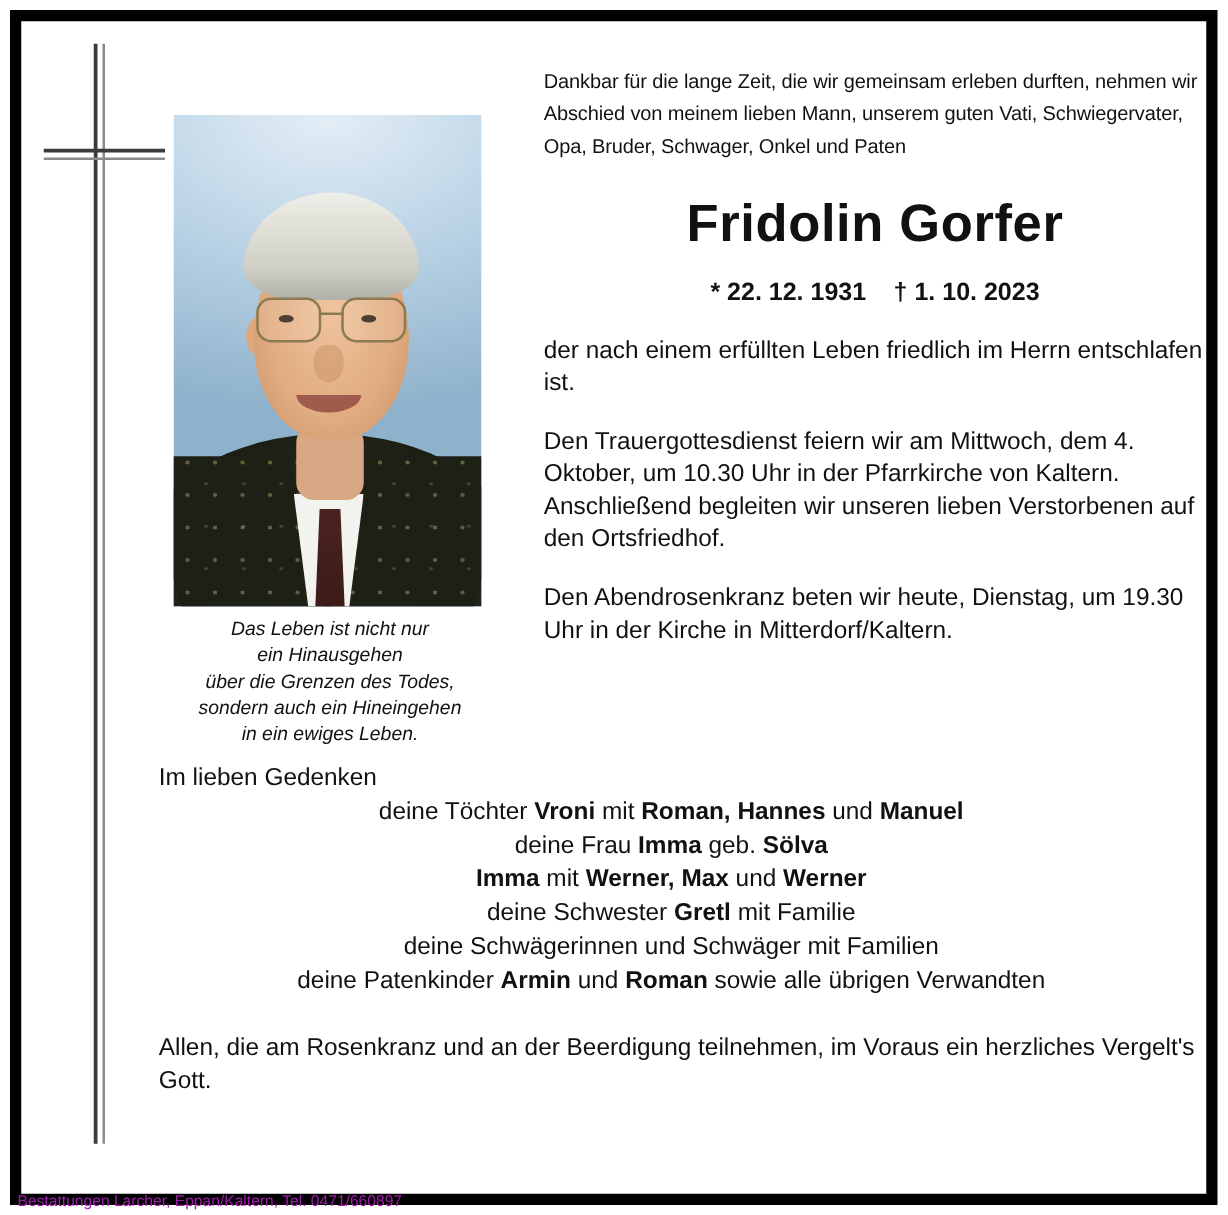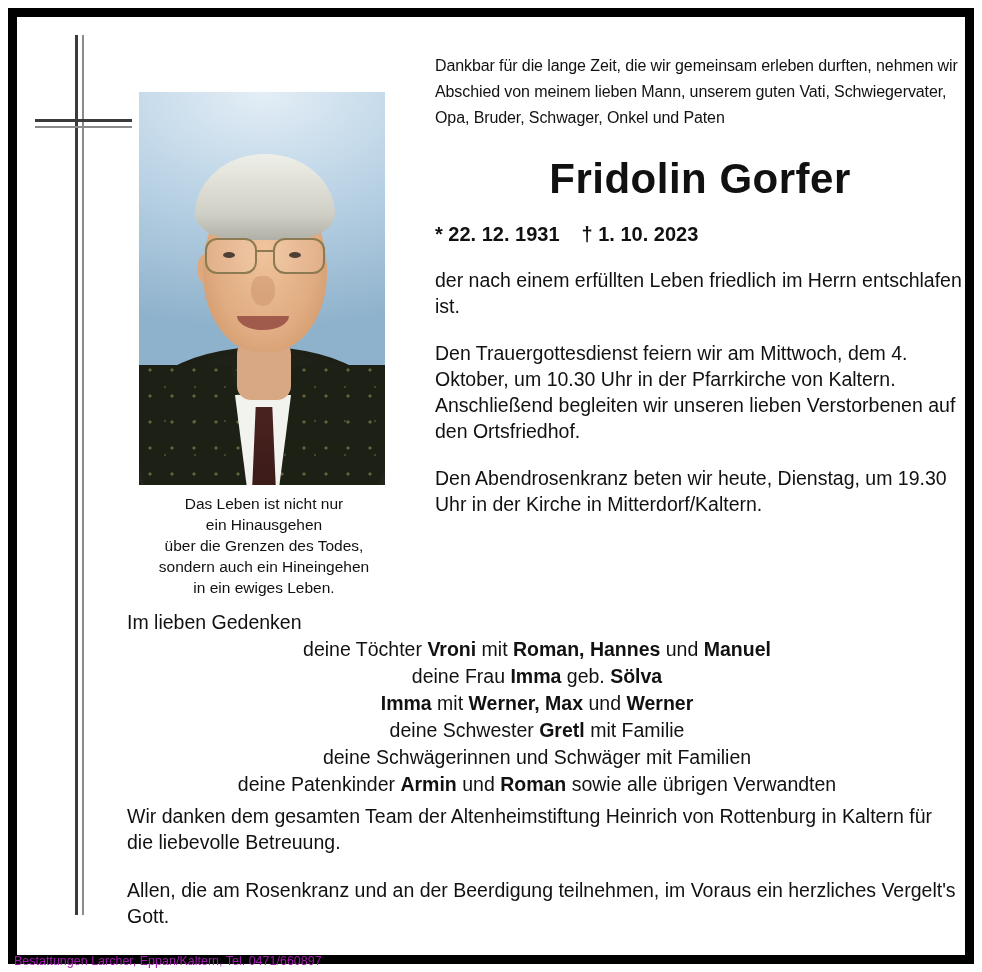--- a/index.html
+++ b/index.html
@@ -239,20 +239,21 @@
     opacity: 0.75;
   }
 
   
   .verse {
     position: absolute;
     left: 112px;
     top: 476px;
     width: 270px;
     text-align: center;
+    font-style: italic;
     font-size: 15.5px;
     line-height: 21px;
     color: #111;
   }
 
   
   .rcol {
     position: absolute;
     left: 418px;
     top: 36px;
@@ -264,20 +265,21 @@
     letter-spacing: -0.1px;
   }
   .name {
     text-align: center;
     font-size: 42px;
     font-weight: bold;
     letter-spacing: 0.5px;
     margin-top: 24px;
   }
   .dates {
+    text-align: center;
     font-size: 20px;
     font-weight: bold;
     margin-top: 20px;
   }
   .dates .sep { display: inline-block; width: 22px; }
   .para {
     font-size: 19.5px;
     line-height: 26px;
     margin-top: 21px;
   }
@@ -394,21 +396,20 @@
         </div>
         <div class="ctr">
           deine Schwägerinnen und Schwäger mit Familien
         </div>
         <div class="ctr">
           deine Patenkinder <b>Armin</b> und <b>Roman</b> sowie alle übrigen Verwandten
         </div>
       </div>
 
       <div class="thanks">
-        <div class="p1">Wir danken dem gesamten Team der Altenheimstiftung Heinrich von Rottenburg in Kaltern für die liebevolle Betreuung.</div>
         <div class="p2">Allen, die am Rosenkranz und an der Beerdigung teilnehmen, im Voraus ein herzliches Vergelt's Gott.</div>
       </div>
 
     </div>
   </div>
 
   <div class="credit">Bestattungen Larcher, Eppan/Kaltern, Tel. 0471/660897</div>
 </div>
 
 </body></html>

